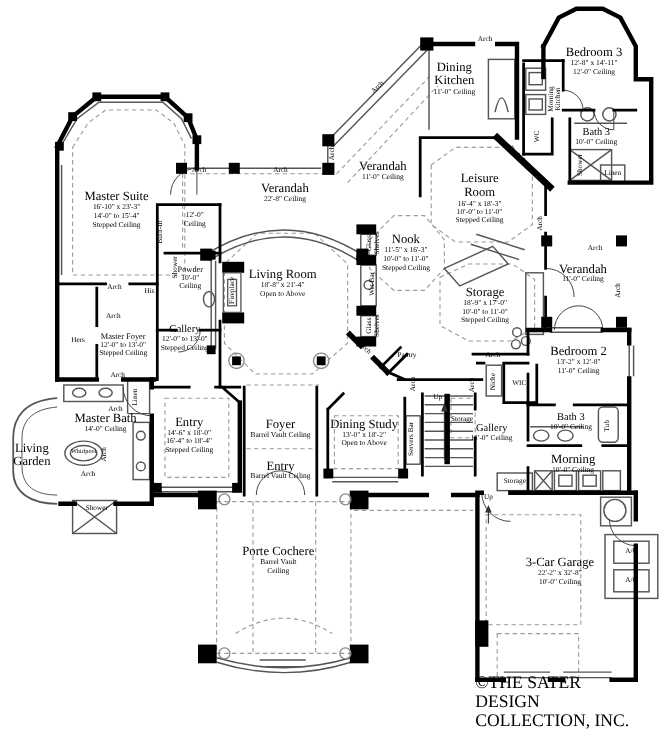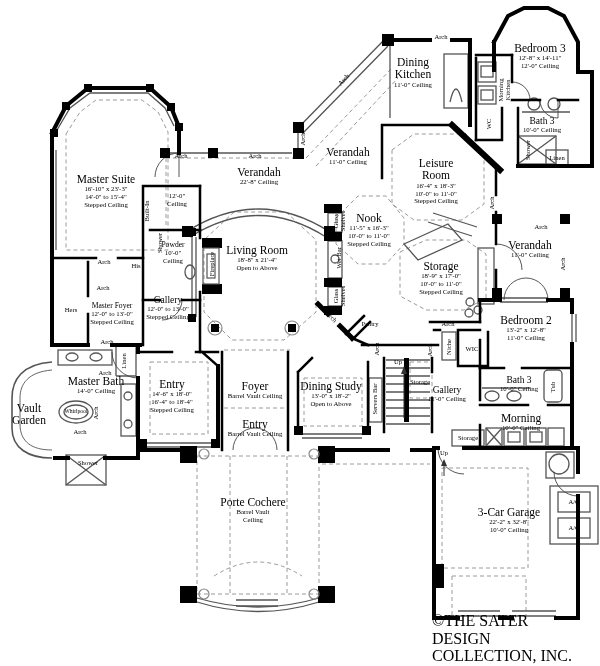--- a/index.html
+++ b/index.html
@@ -347,21 +347,21 @@
   <div class="nm">Gallery</div>
   <div class="ln">11'-0" Ceiling</div>
 </div>
 
 <div class="room lg" style="left:96px;top:385px;width:112px">
   <div class="nm" style="white-space:nowrap">Master Bath</div>
   <div class="ln">14'-0" Ceiling</div>
 </div>
 
 <div class="room lg" style="left:29px;top:414px;width:58px">
-  <div class="nm">Vault Garden</div>
+  <div class="nm">Living Garden</div>
 </div>
 
 <div class="room lg" style="left:172px;top:396px;width:82px">
   <div class="nm">Entry</div>
   <div class="ln">14'-6" x 18'-0"</div>
   <div class="ln">16'-4" to 18'-4"</div>
   <div class="ln">Stepped Ceiling</div>
 </div>
 
 <div class="room lg" style="left:255px;top:390px;width:110px">

